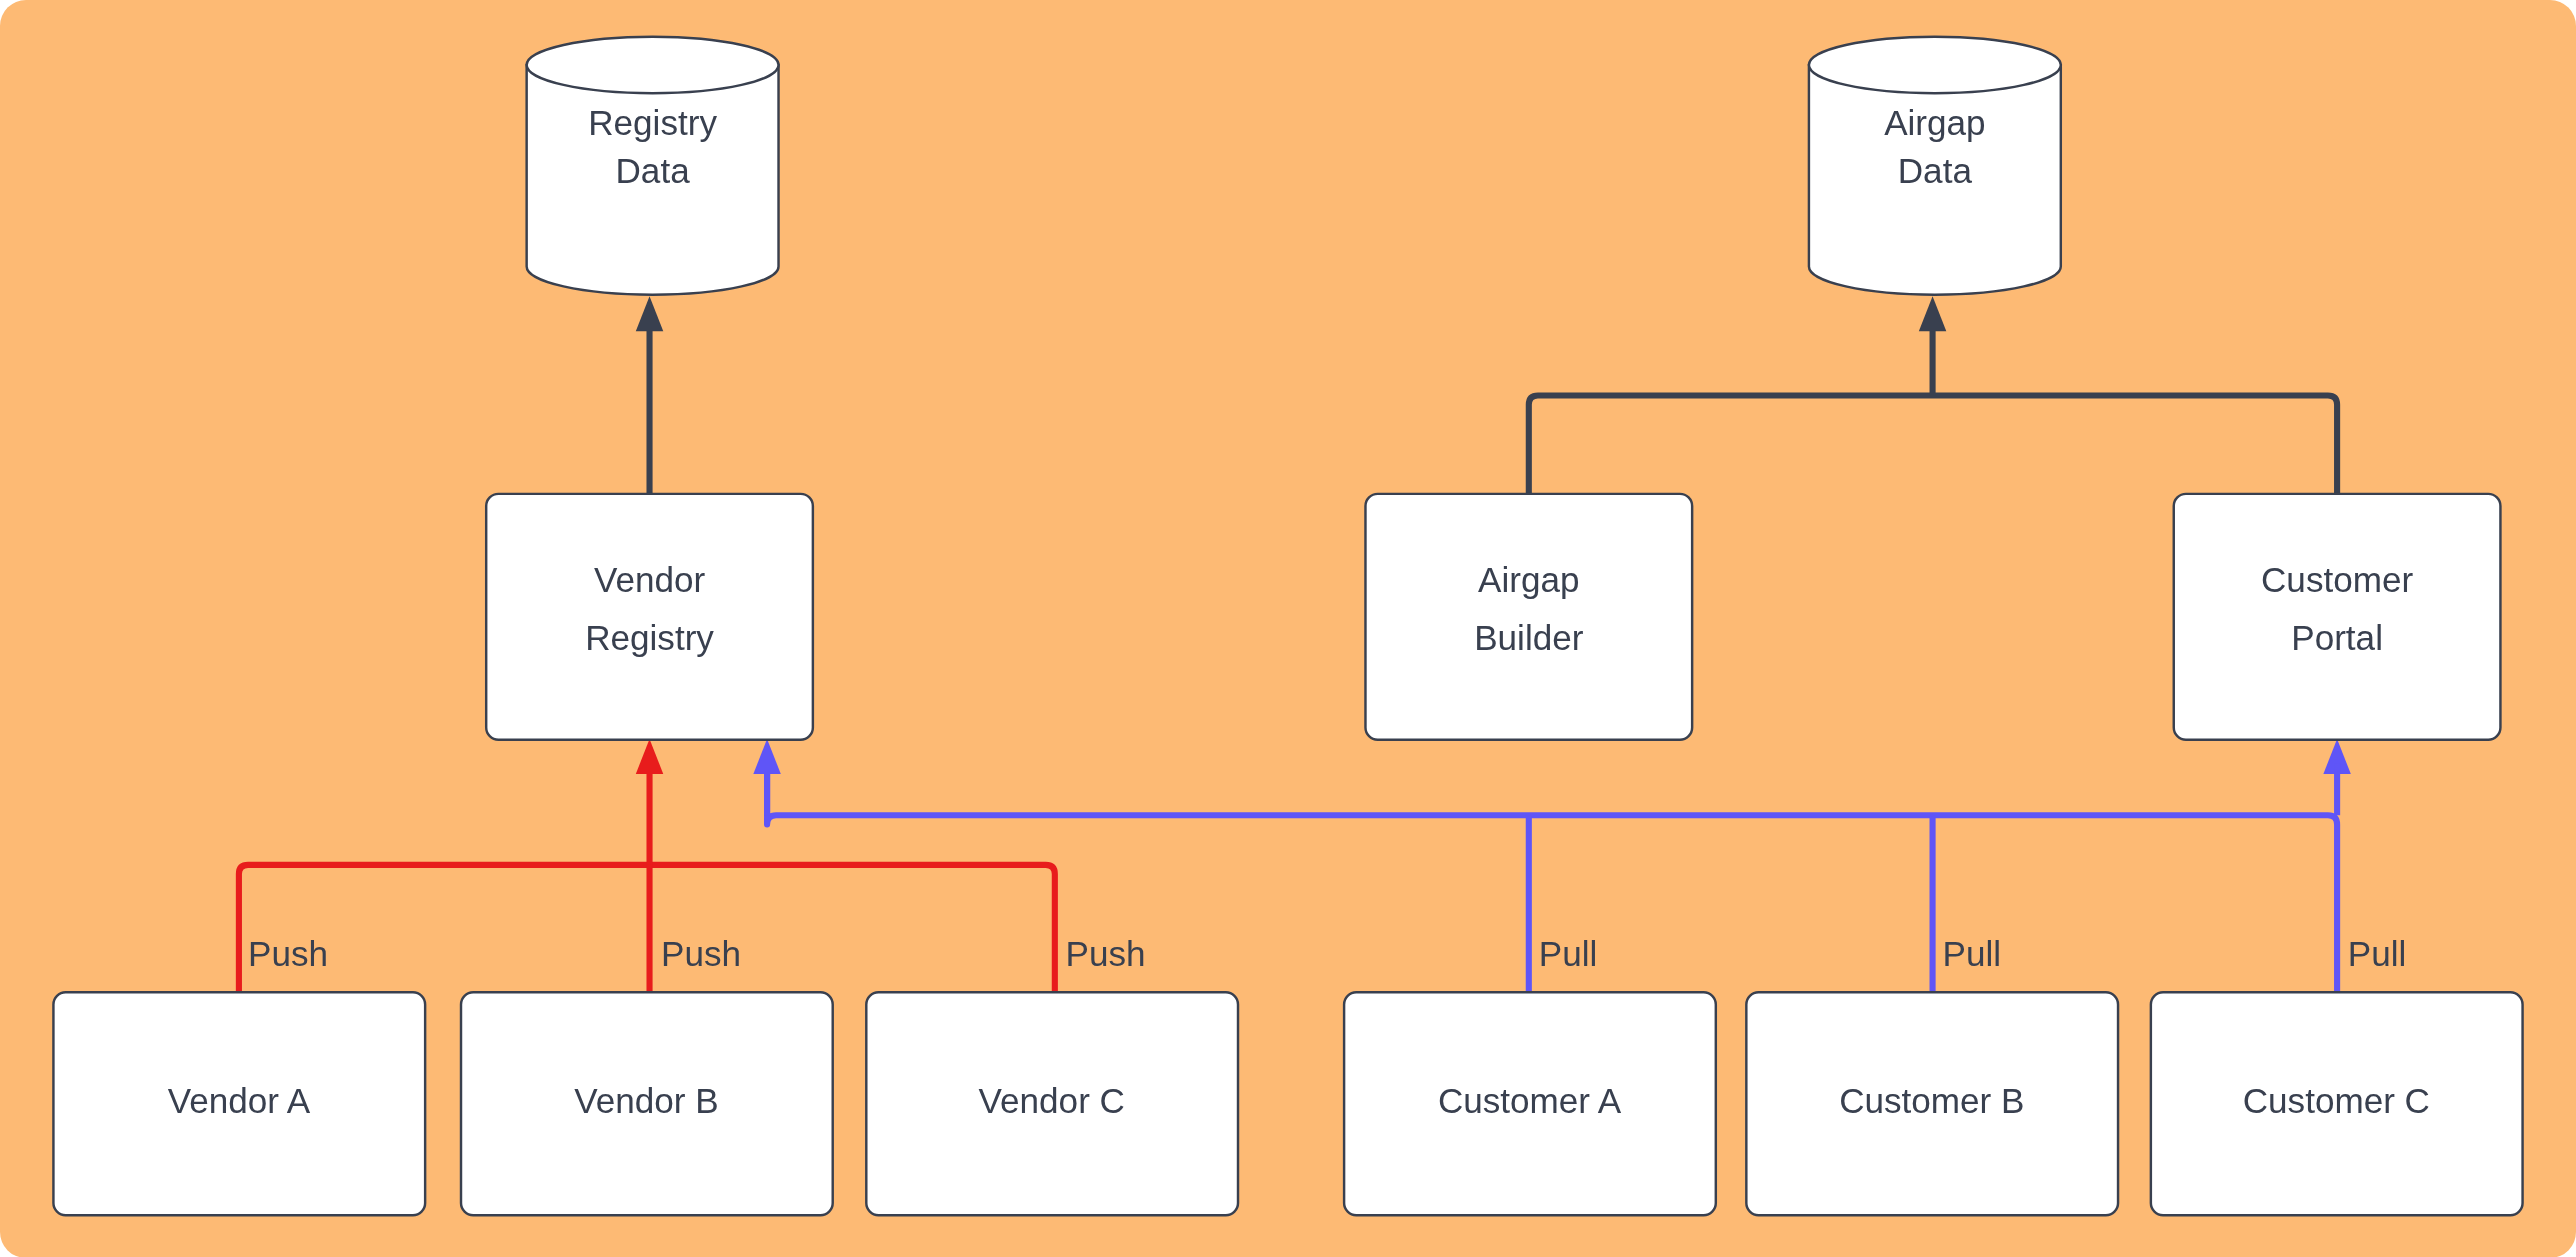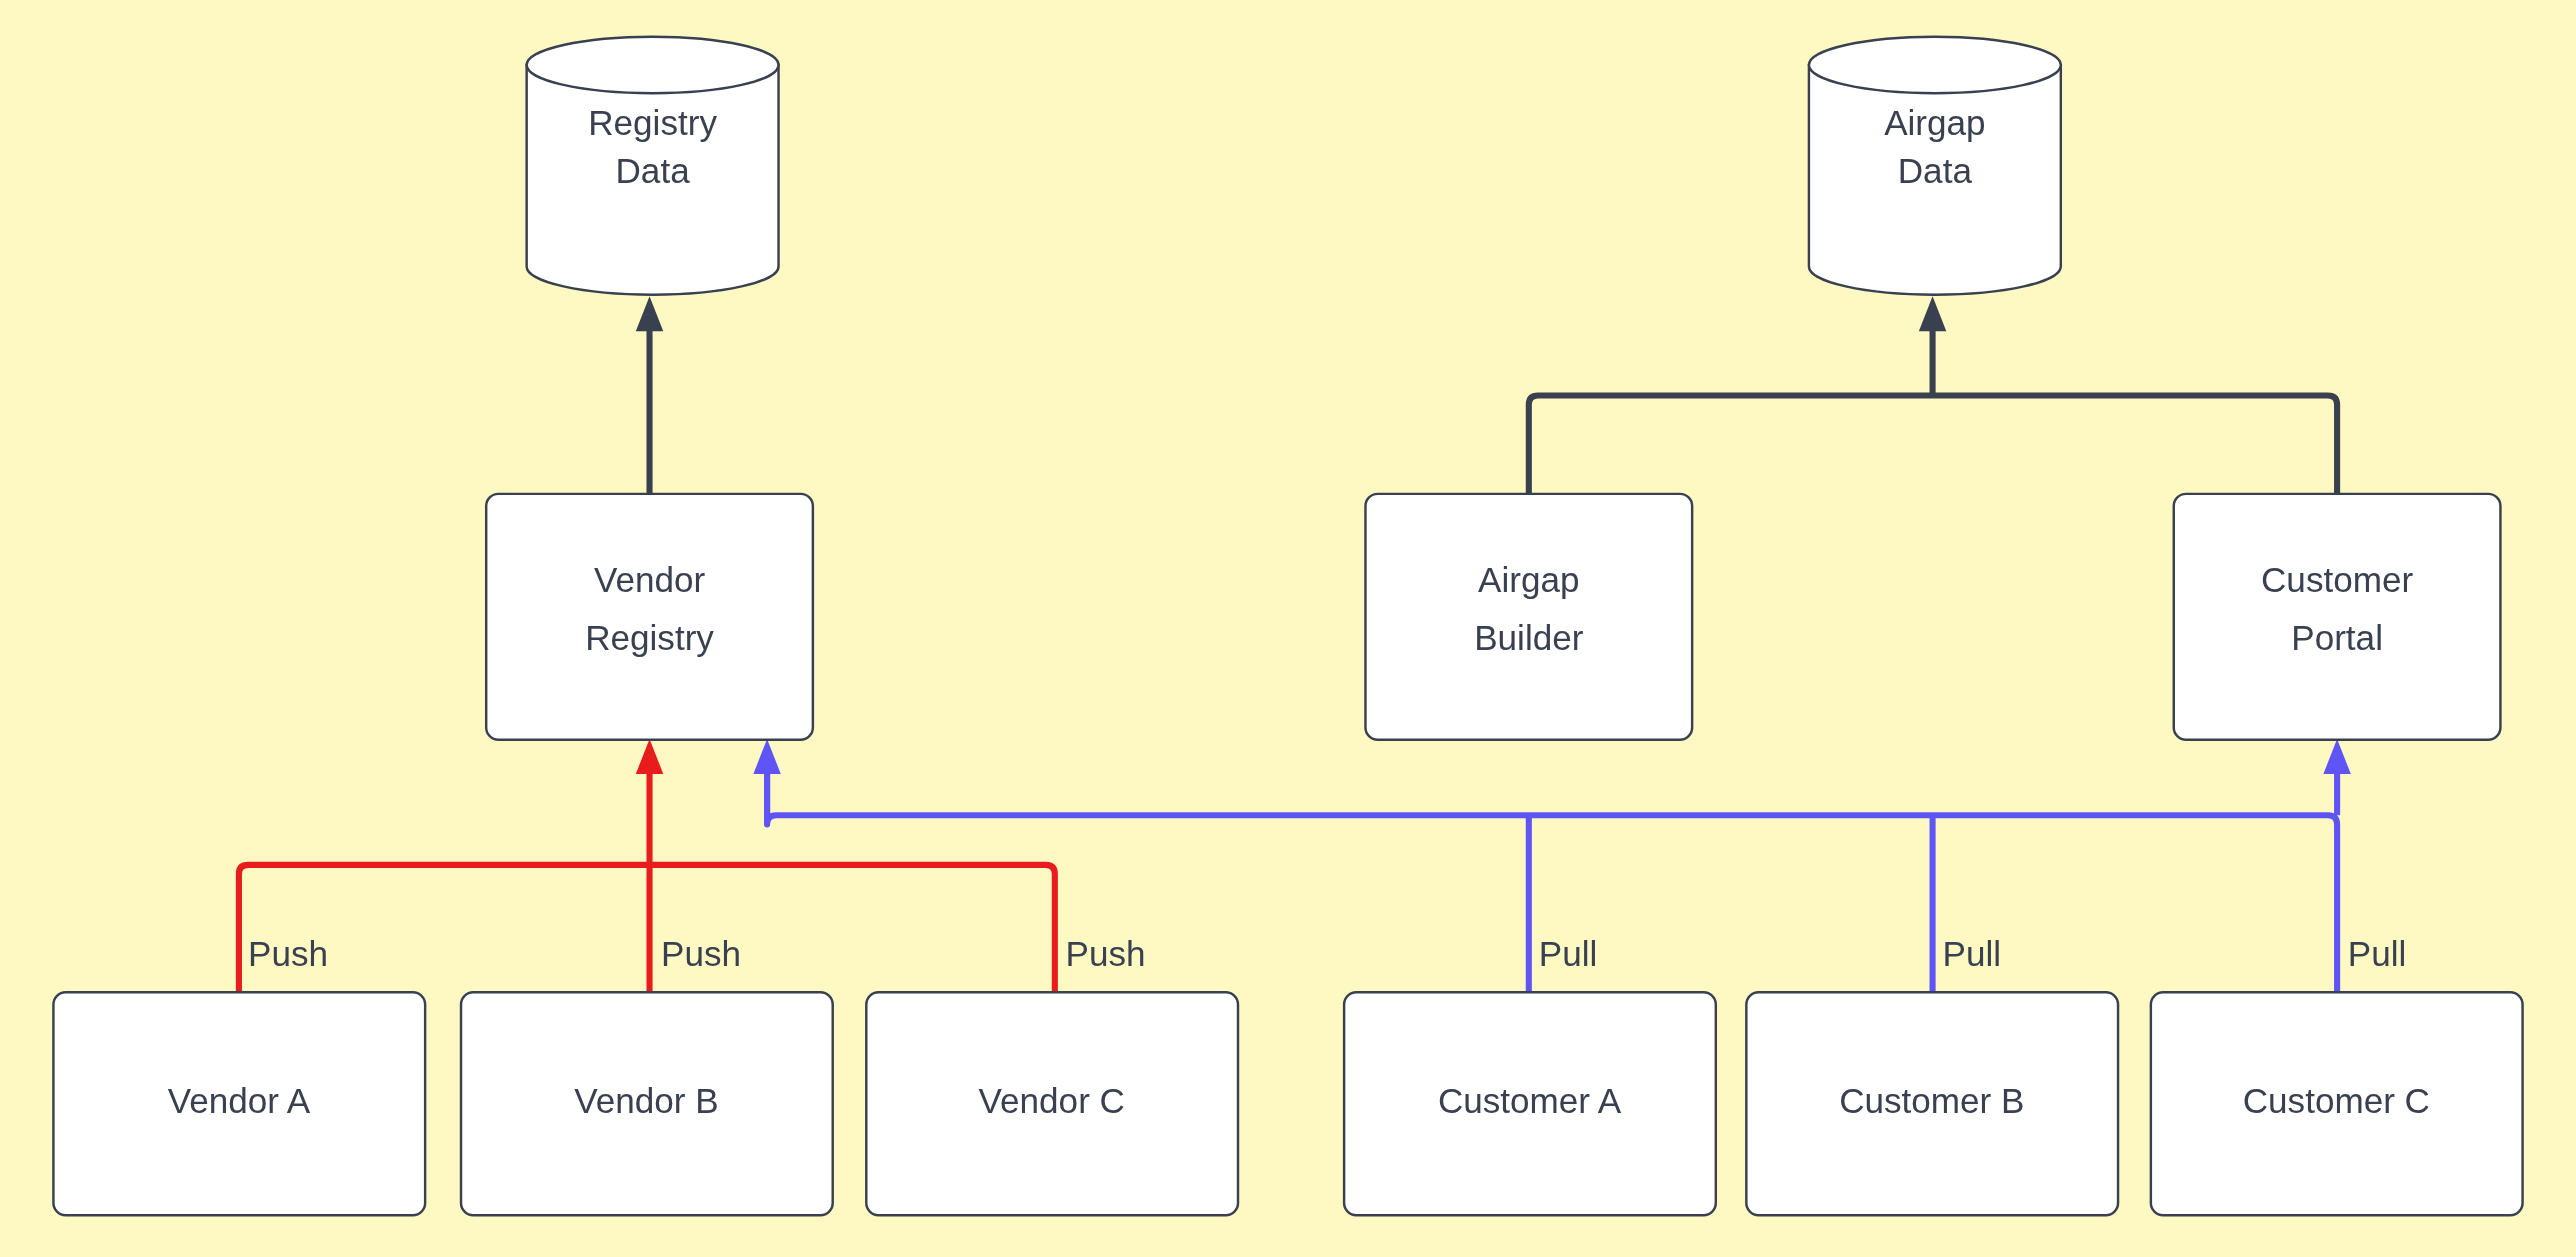--- a/index.html
+++ b/index.html
@@ -8,22 +8,23 @@
     padding: 0;
     background: #ffffff;
   }
   body {
     font-family: "Liberation Sans", sans-serif;
   }
   #diagram-root {
     position: relative;
     width: 2576px;
     height: 1258px;
-    background: #fef9c3;
+    background: #fdba74;
     overflow: hidden;
+    border-radius: 26px;
   }
   #diagram-svg {
     position: absolute;
     top: 0;
     left: 0;
     width: 2576px;
     height: 1258px;
     display: block;
   }
   .node-label {

